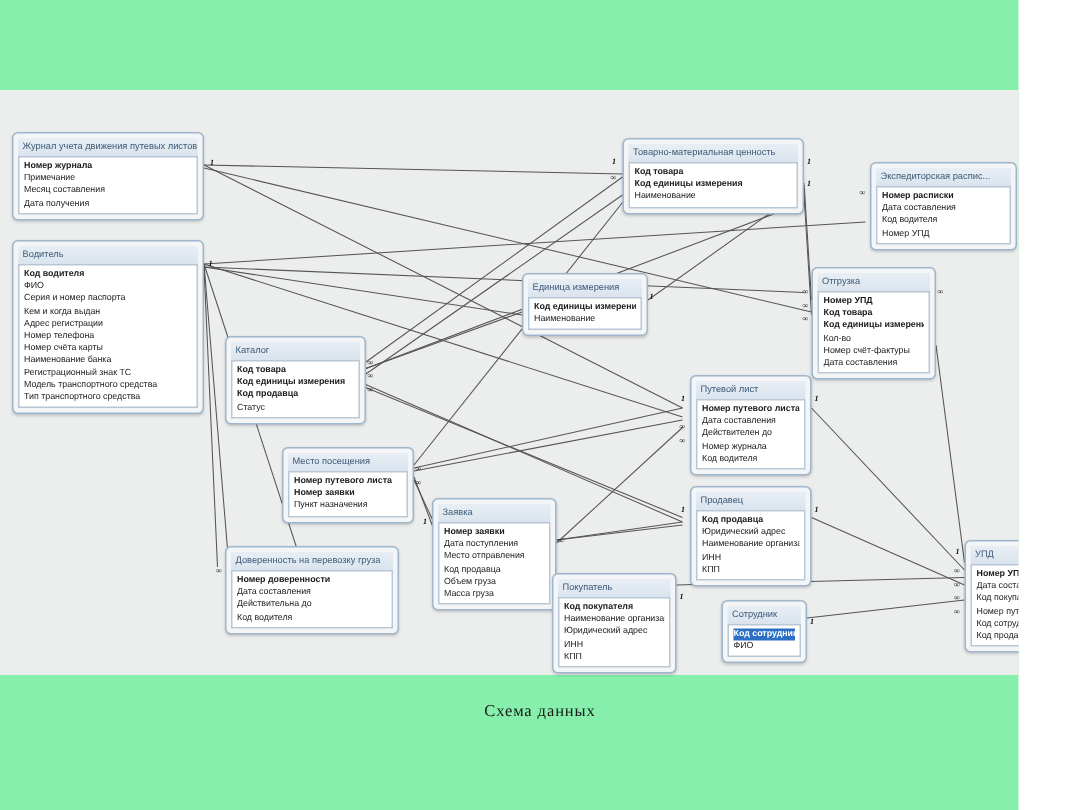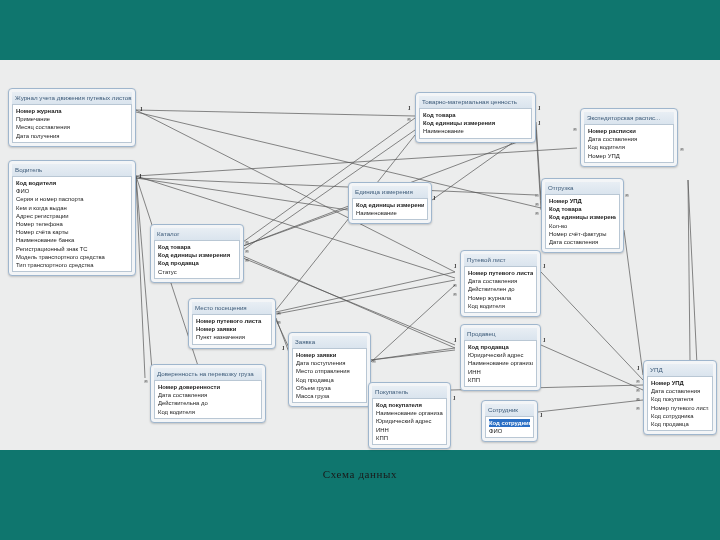--- a/index.html
+++ b/index.html
@@ -2,25 +2,26 @@
 <html><head>
 <meta charset="utf-8">
 <style>
   html, body {
     margin: 0;
     padding: 0;
     background: #ffffff;
   }
   #canvas {
     position: relative;
-    width: 720px;
+    width: 667px;
     height: 540px;
-    background: #0f766e;
+    background: #86efac;
     font-family: "Liberation Sans", sans-serif;
     overflow: hidden;
+    padding-left: 12px;
   }
   #diagram-area {
     position: absolute;
     left: 0px;
     top: 60px;
     width: 720px;
     height: 390px;
     background: #eceded;
   }
   #relations-svg {

